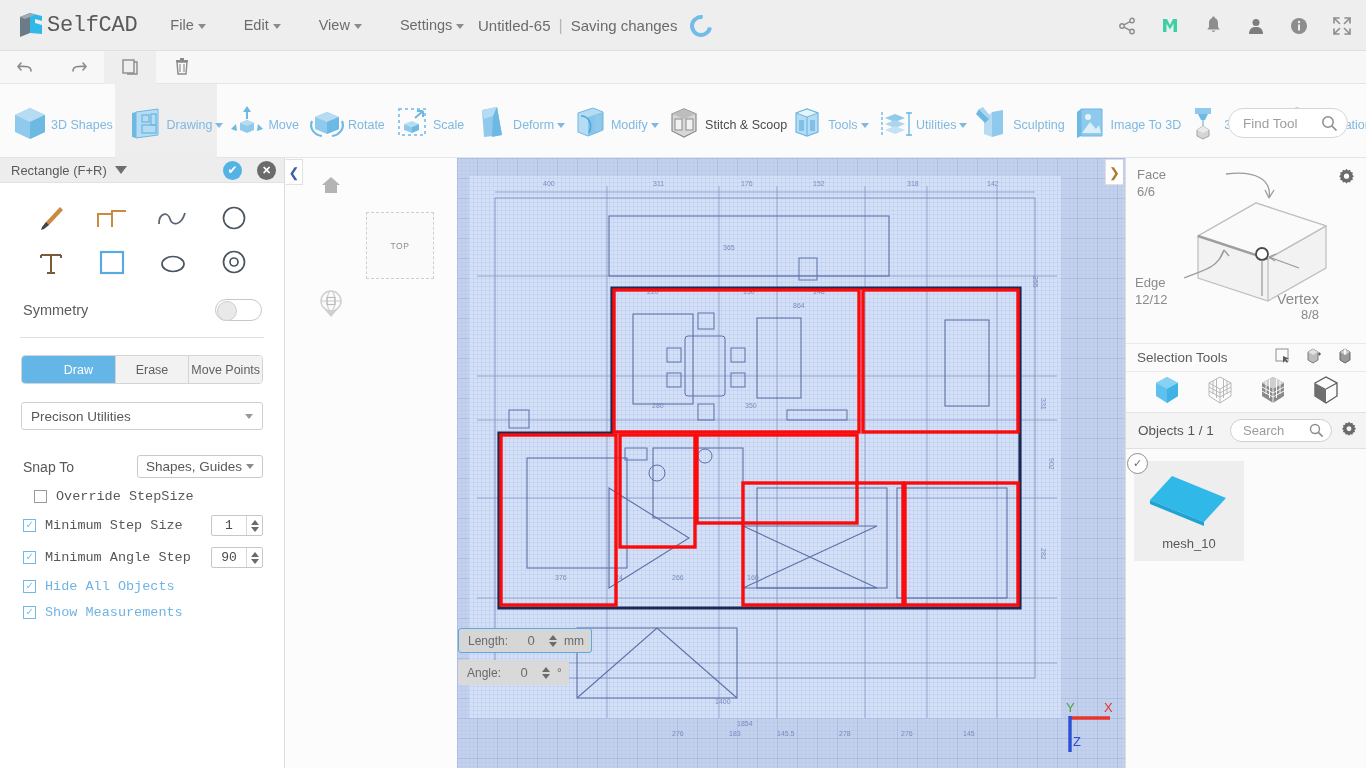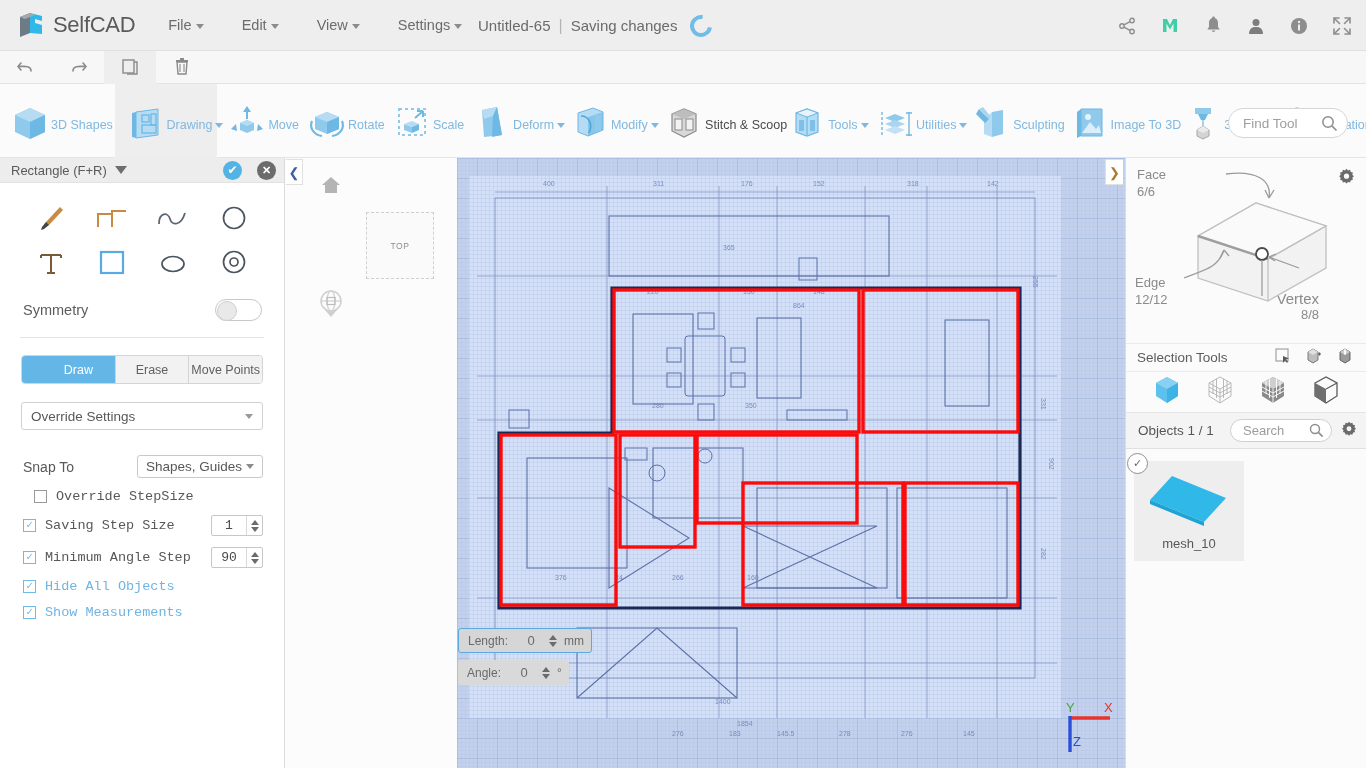--- a/index.html
+++ b/index.html
@@ -14,21 +14,21 @@
 
   
   .menubar {
     position: absolute; top: 0; left: 0; width: 1366px; height: 51px;
     background: #eeeeee;
     display: flex; align-items: center;
     border-bottom: 1px solid #e0e0e0;
   }
   .logo-wrap { display: flex; align-items: center; margin-left: 16px; }
   .logo-mark { width: 30px; height: 30px; position: relative; }
-  .logo-text { font-size: 22px; color: #5a5a5a; margin-left: 7px; letter-spacing: -0.3px; }
+  .logo-text { font-size: 22px; color: #5a5a5a; margin-left: 1px; letter-spacing: -0.3px; font-family: Liberation Mono, monospace; }
   .menu-items { display: flex; align-items: center; margin-left: 33px; }
   .menu-item {
     font-size: 14.5px; color: #6c6c6c; padding: 6px 0; margin-right: 38px;
     cursor: default; white-space: nowrap;
   }
   .caret-d {
     display: inline-block; width: 0; height: 0; margin-left: 4px;
     border-left: 4px solid transparent; border-right: 4px solid transparent;
     border-top: 5px solid #8c8c8c; vertical-align: middle;
   }
@@ -662,40 +662,40 @@
 
     <div class="divider"></div>
 
     <div class="btn-group">
       <div class="bg-btn on">Draw</div>
       <div class="bg-btn">Erase</div>
       <div class="bg-btn">Move Points</div>
     </div>
 
     <div class="select-box">
-      <span>Override Settings</span>
+      <span>Precison Utilities</span>
       <i class="caret-g"></i>
     </div>
 
     <div class="snap-row">
       <span class="snap-label">Snap To</span>
       <span class="snap-drop">
         <span>Shapes, Guides</span>
         <i class="caret-d"></i>
       </span>
     </div>
 
     <div class="chk-row ind">
       <span class="cbox"></span>
       <span class="chk-lab">Override StepSize</span>
     </div>
 
     <div class="chk-row">
       <span class="cbox blue">✓</span>
-      <span class="chk-lab">Saving Step Size</span>
+      <span class="chk-lab">Minimum Step Size</span>
       <span class="spin">
         <span class="spin-val">1</span>
         <span class="spin-arrows">
             <i class="sa-up"></i>
             <i class="sa-dn"></i>
           </span>
       </span>
     </div>
 
     <div class="chk-row">

